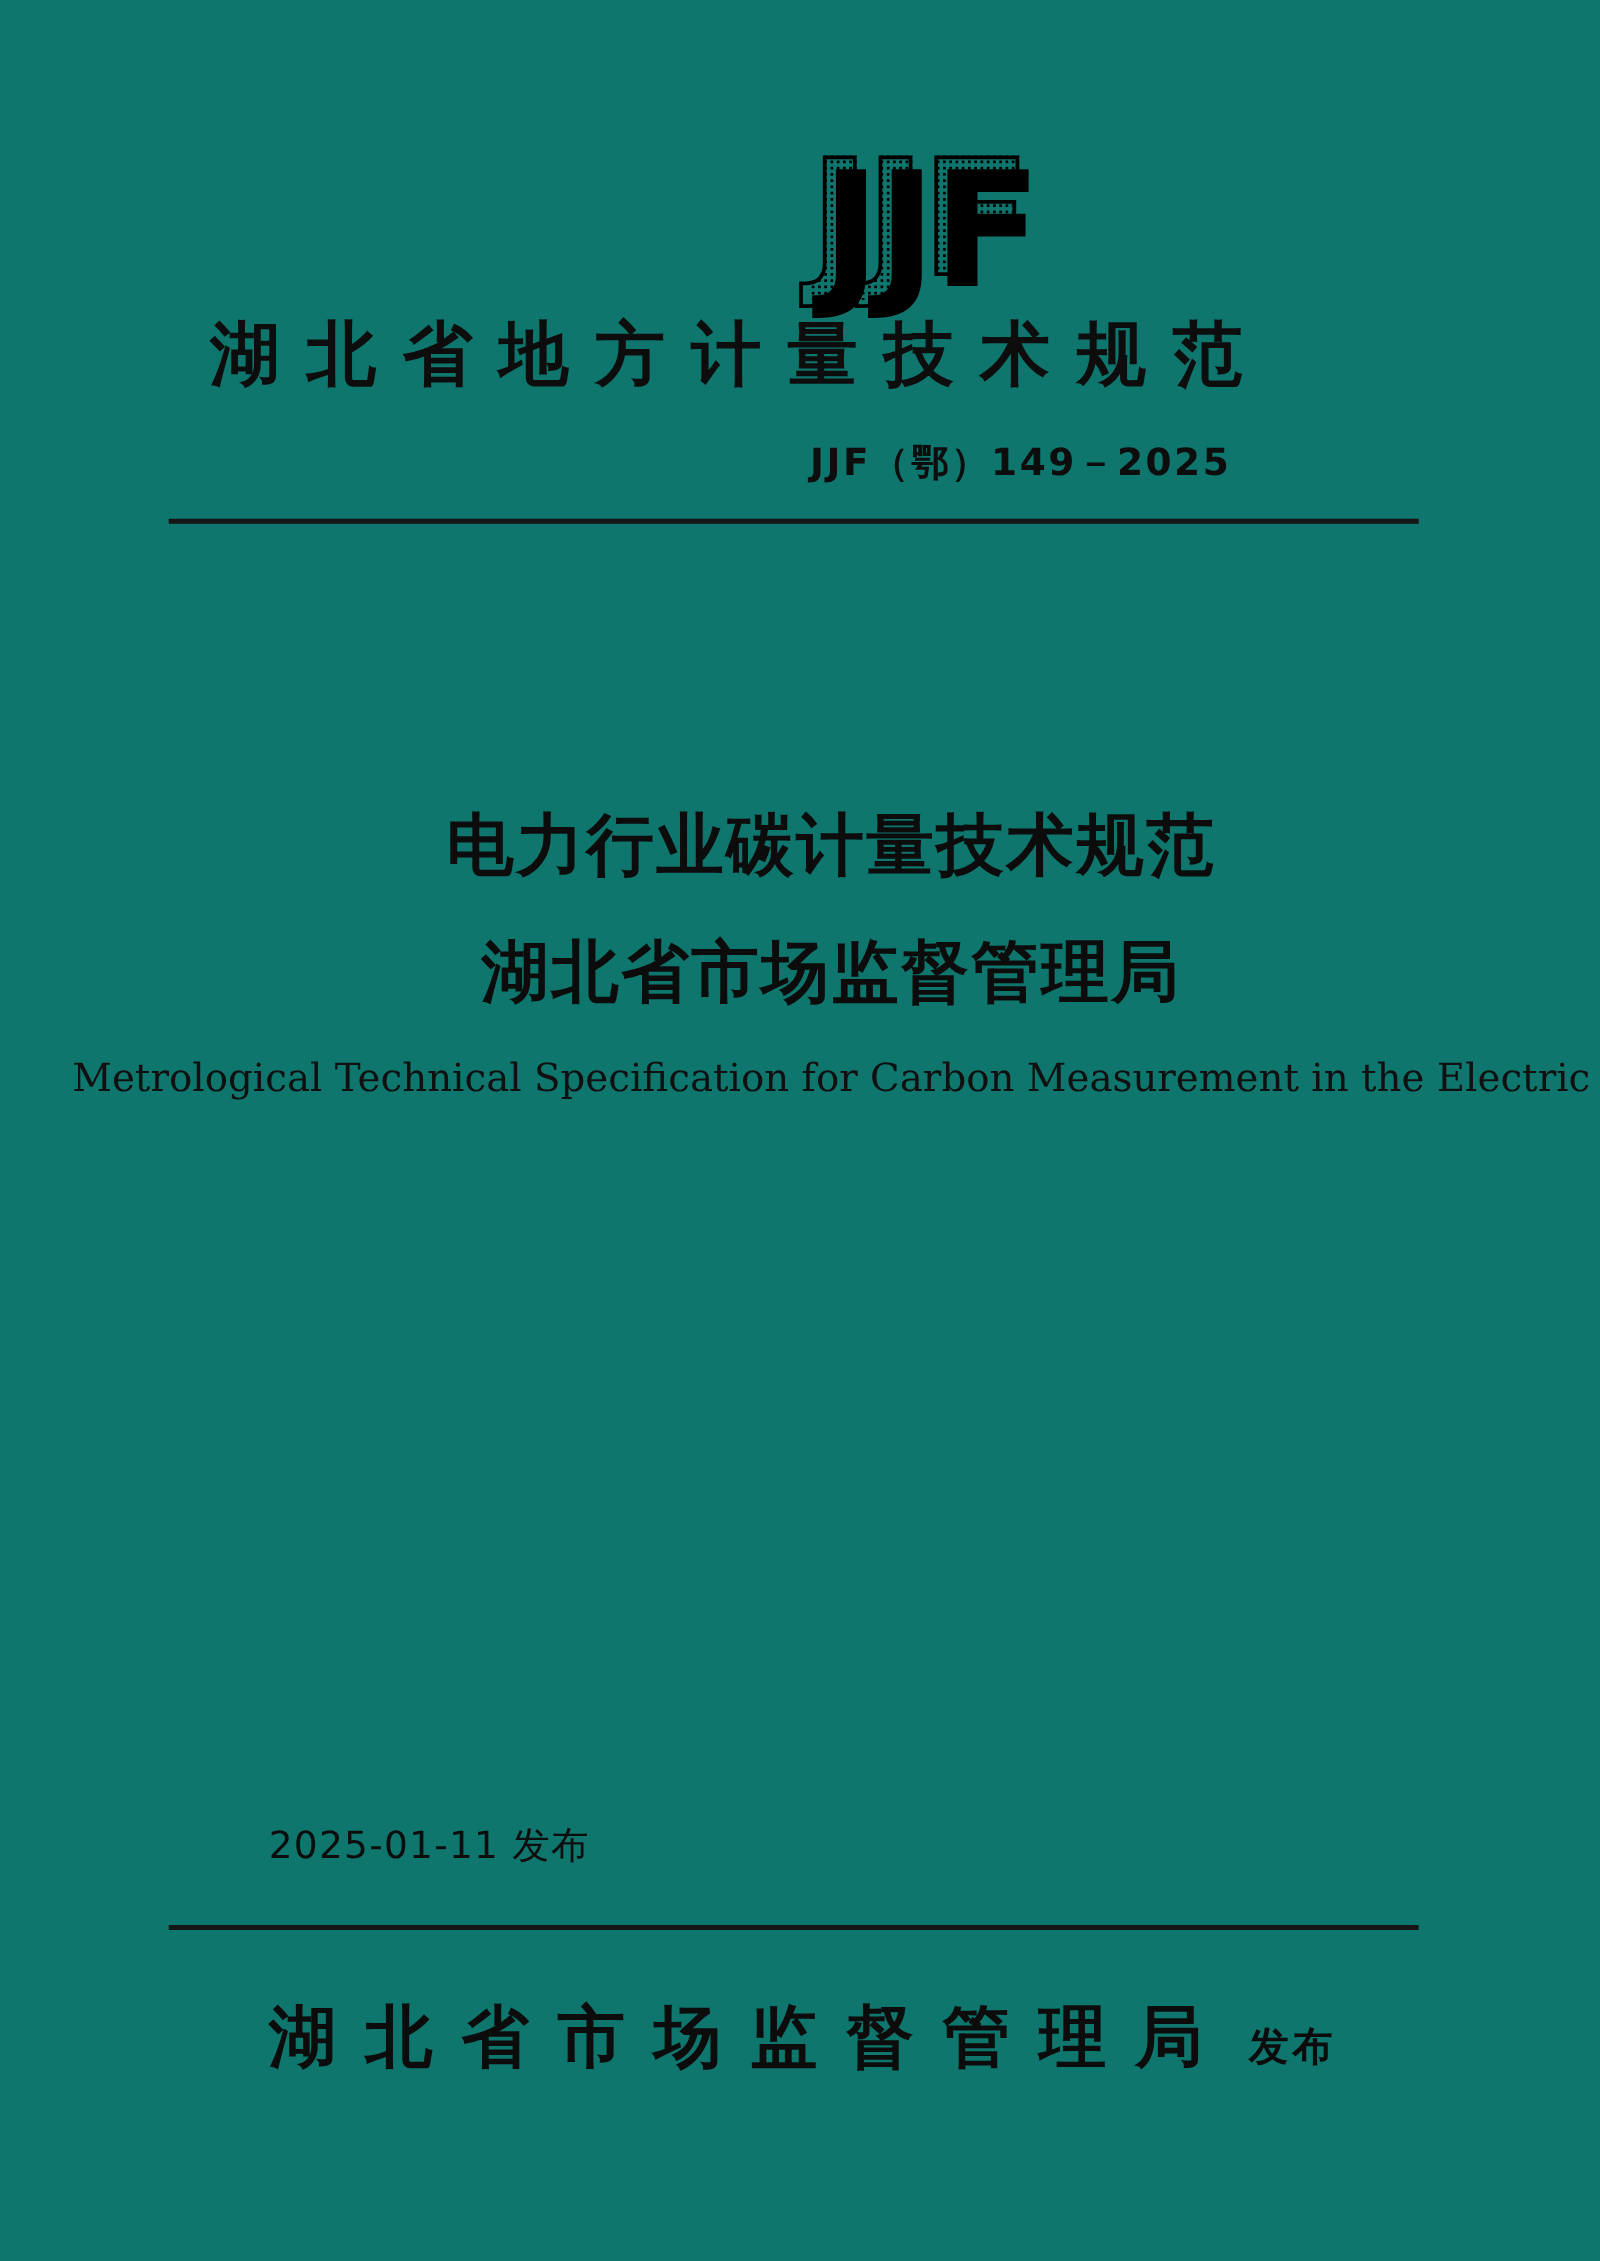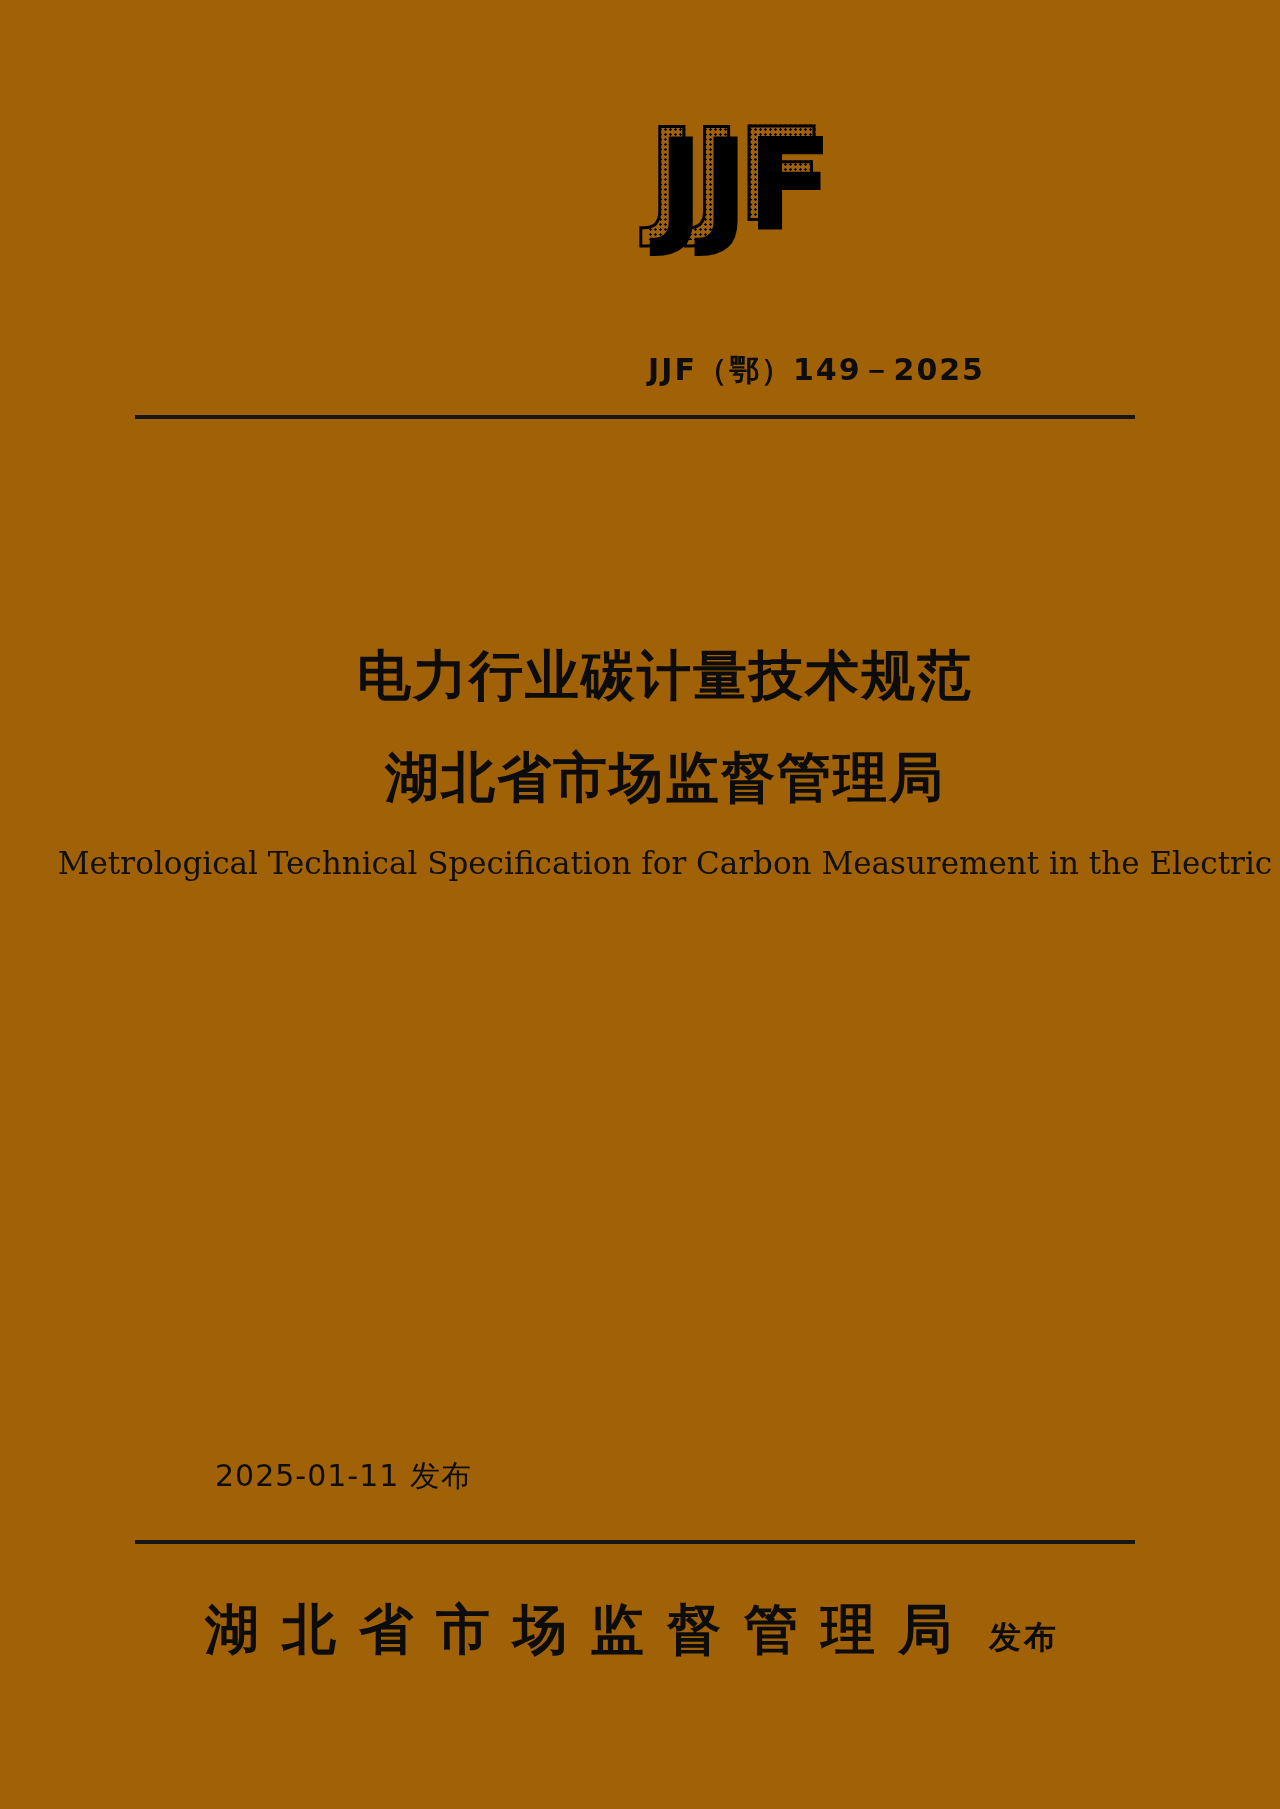--- a/index.html
+++ b/index.html
@@ -8,21 +8,21 @@
     width: 1280px;
     height: 1809px;
     overflow: hidden;
     background: #ffffff;
     font-family: "Liberation Sans", sans-serif;
   }
   .page {
     position: relative;
     width: 1280px;
     height: 1809px;
-    background: #a16207;
+    background: #0f766e;
     color: #121212;
   }
 
   
   .logo {
     position: absolute;
     left: 648px;
     top: 112px;
     width: 280px;
     height: 130px;
@@ -116,21 +116,21 @@
     letter-spacing: 1px;
     color: #0d0d0d;
     white-space: nowrap;
   }
   .date-issue { left: 215px; }
   .date-impl  { left: 795px; }
 
   
   .publisher-row {
     position: absolute;
-    left: 205px;
+    left: 215px;
     top: 1594px;
     white-space: nowrap;
     color: #0c0c0c;
   }
   .publisher-name {
     font-family: "DejaVu Serif", "Liberation Serif", serif;
     font-size: 54px;
     font-weight: 700;
     letter-spacing: 23px;
   }
@@ -145,20 +145,21 @@
 </head>
 <body>
 
 <div class="page">
 
   <div class="logo">
     <span class="layer back">JJF</span>
     <span class="layer front">JJF</span>
   </div>
 
+  <h1 class="series-title">湖北省地方计量技术规范</h1>
 
   <div class="std-number">JJF（鄂）149－2025</div>
 
   <div class="rule rule-top"></div>
 
   <h2 class="center-band title-zh title-zh-1">电力行业碳计量技术规范</h2>
   <h2 class="center-band title-zh title-zh-2">湖北省市场监督管理局</h2>
 
   <p class="center-band title-en title-en-1">Metrological Technical Specification for Carbon Measurement in the Electric</p>
 

